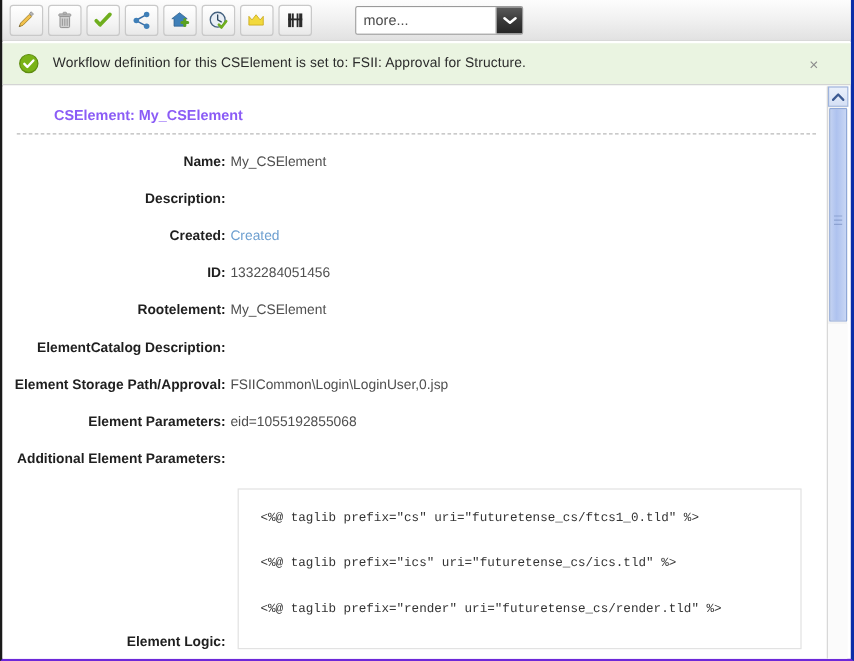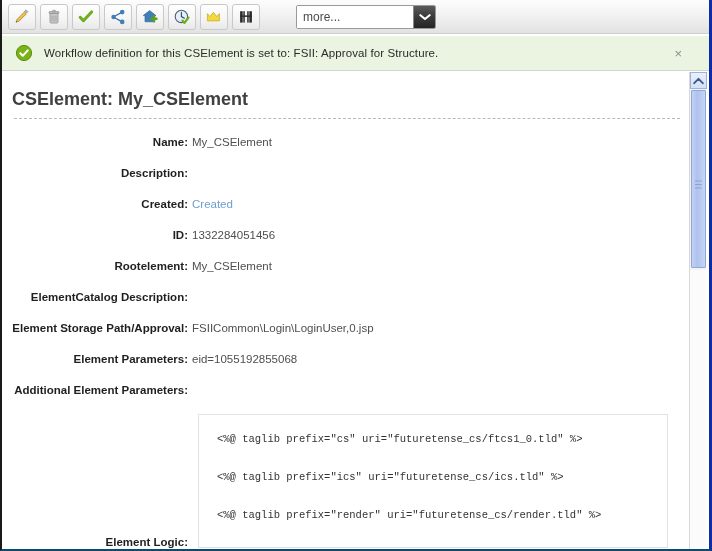--- a/index.html
+++ b/index.html
@@ -9,21 +9,21 @@
     overflow: hidden;
     background: #ffffff;
     font-family: "Liberation Sans", sans-serif;
   }
 
   #app {
     position: relative;
     width: 712px; height: 551px;
     background: #ffffff;
     border-left: 2px solid #1a1a1a;
-    border-bottom: 2px solid #0c4a6e;
+    border-bottom: 2px solid #6d28d9;
     border-right: 3px solid #0b2ea8;
     overflow: hidden;
   }
 
   
   .toolbar {
     position: absolute;
     left: 0; top: 0;
     width: 707px; height: 34px;
     background: linear-gradient(to bottom, #fdfdfd 0%, #f2f2f2 45%, #e2e2e2 100%);
@@ -100,24 +100,25 @@
   
   .content {
     position: absolute;
     left: 0; top: 72px;
     width: 690px; height: 477px;
     background: #ffffff;
     overflow: hidden;
   }
 
   .page-title {
-    font-size: 18px;
+    font-size: 12px;
     font-weight: bold;
-    color: #404040;
+    color: #8b5cf6;
     padding: 17px 0 0 10px;
+    margin-left: 33px;
   }
   .divider {
     margin: 8px 12px 0 12px;
     border-top: 1px dashed #b9b9b9;
     height: 0;
   }
 
   .fields { padding-top: 16px; }
   .field-row {
     display: flex;

